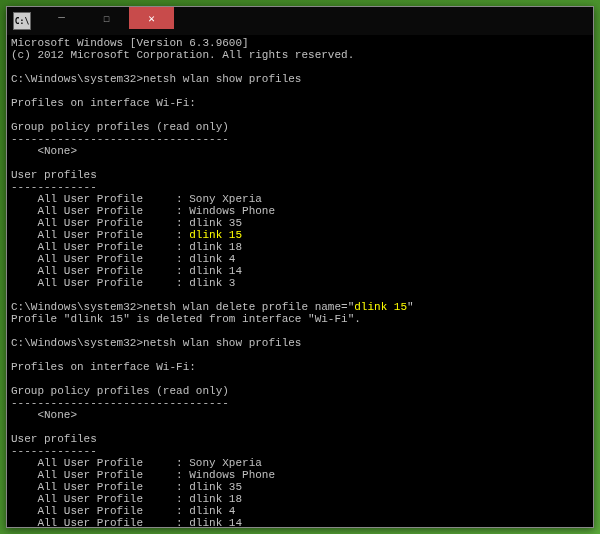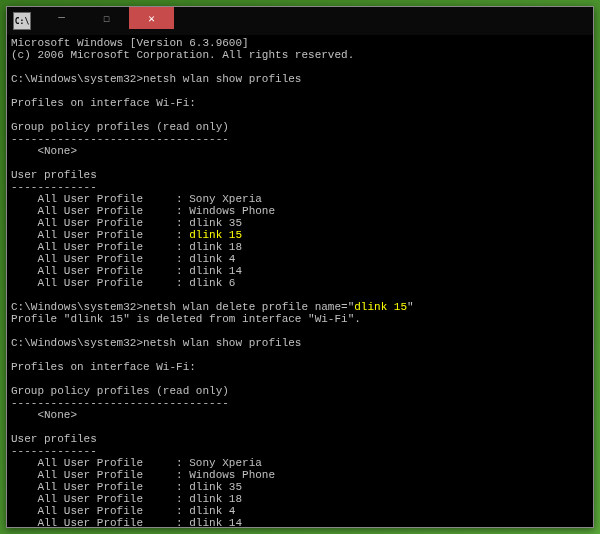--- a/index.html
+++ b/index.html
@@ -89,40 +89,40 @@
     <div class="app-icon">
       <span class="app-icon-text">C:\</span>
     </div>
     <div class="win-buttons">
       <div class="win-btn">─</div>
       <div class="win-btn">☐</div>
       <div class="win-btn close">✕</div>
     </div>
   </div>
   <div class="terminal"><span class="line">Microsoft Windows [Version 6.3.9600]</span>
-<span class="line">(c) 2006 Microsoft Corporation. All rights reserved.</span>
+<span class="line">(c) 2012 Microsoft Corporation. All rights reserved.</span>
 
 <span>C:\Windows\system32&gt;</span><span>netsh wlan show profiles</span>
 
 <span class="line">Profiles on interface Wi-Fi:</span>
 
 <span class="line">Group policy profiles (read only)</span>
 <span class="line dashes">---------------------------------</span>
 <span class="line">    &lt;None&gt;</span>
 
 <span class="line">User profiles</span>
 <span class="line dashes">-------------</span>
 <span>    All User Profile     : </span><span>Sony Xperia</span>
 <span>    All User Profile     : </span><span>Windows Phone</span>
 <span>    All User Profile     : </span><span>dlink 35</span>
 <span>    All User Profile     : </span><span class="highlight">dlink 15</span>
 <span>    All User Profile     : </span><span>dlink 18</span>
 <span>    All User Profile     : </span><span>dlink 4</span>
 <span>    All User Profile     : </span><span>dlink 14</span>
-<span>    All User Profile     : </span><span>dlink 6</span>
+<span>    All User Profile     : </span><span>dlink 3</span>
 
 <span>C:\Windows\system32&gt;</span><span>netsh wlan delete profile name="</span><span class="highlight">dlink 15</span><span>"</span>
 <span class="line">Profile "dlink 15" is deleted from interface "Wi-Fi".</span>
 
 <span>C:\Windows\system32&gt;</span><span>netsh wlan show profiles</span>
 
 <span class="line">Profiles on interface Wi-Fi:</span>
 
 <span class="line">Group policy profiles (read only)</span>
 <span class="line dashes">---------------------------------</span>

